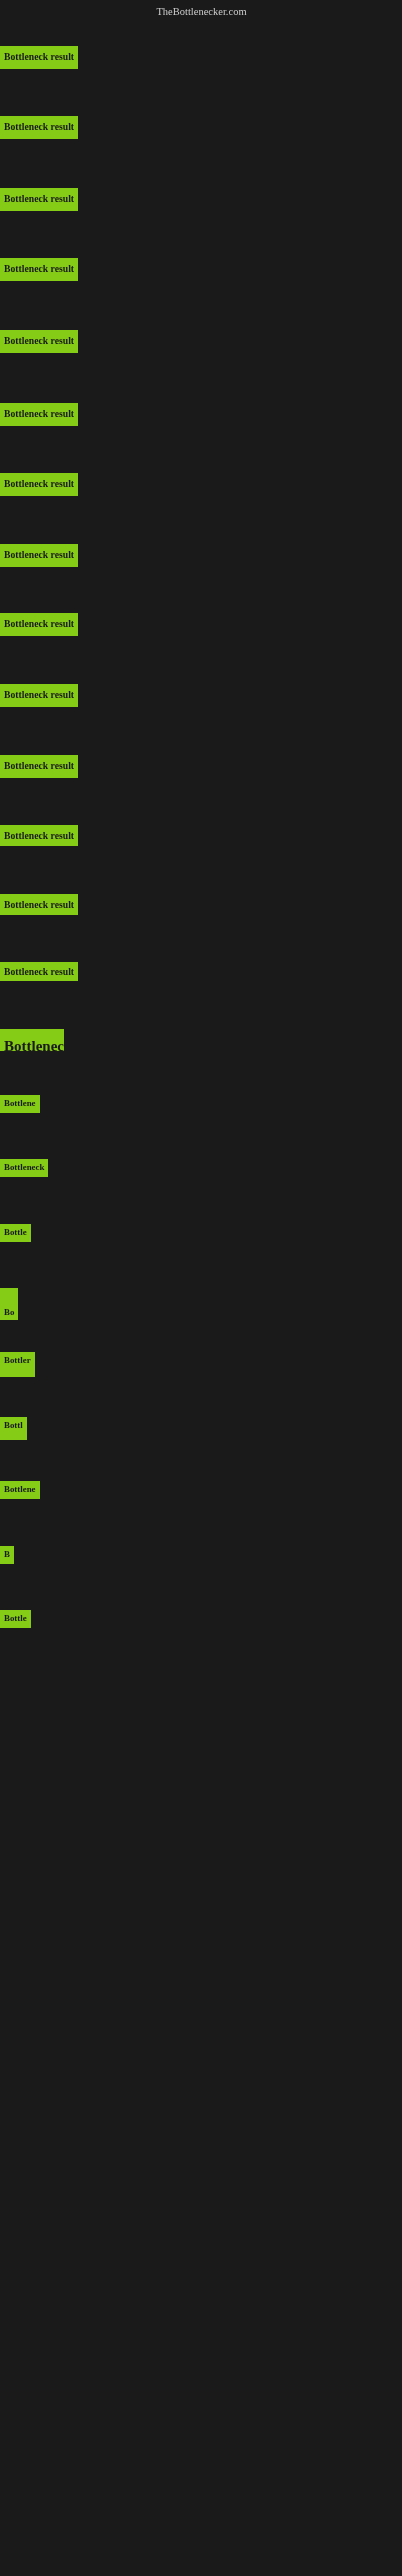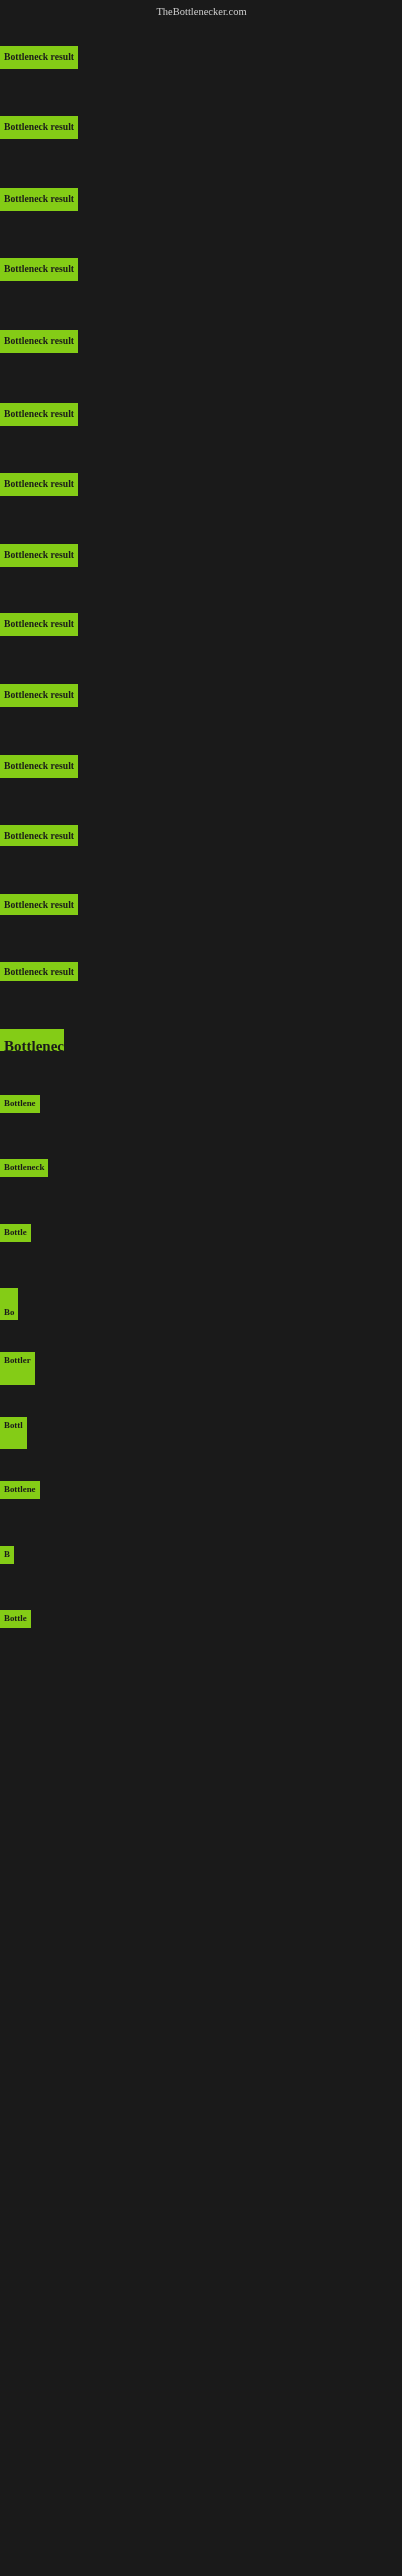--- a/index.html
+++ b/index.html
@@ -59,18 +59,18 @@
 <div class="bottleneck-item" style="top: 684px;"><div class="bottleneck-label" style="max-width: 100px; font-size: 9.7px; height: 22.5px; line-height: 22.5px; padding: 0px 4px;">Bottleneck result</div></div>
 <div class="bottleneck-item" style="top: 755px;"><div class="bottleneck-label" style="max-width: 97px; font-size: 9.7px; height: 22.5px; line-height: 22.5px; padding: 0px 4px;">Bottleneck result</div></div>
 <div class="bottleneck-item" style="top: 825px;"><div class="bottleneck-label" style="max-width: 93px; font-size: 9.7px; height: 21px; line-height: 21px; padding: 0px 4px;">Bottleneck result</div></div>
 <div class="bottleneck-item" style="top: 894px;"><div class="bottleneck-label" style="max-width: 89px; font-size: 9.7px; height: 21px; line-height: 21px; padding: 0px 4px;">Bottleneck result</div></div>
 <div class="bottleneck-item" style="top: 962px;"><div class="bottleneck-label" style="max-width: 87px; font-size: 9.7px; height: 19.3px; line-height: 19.3px; padding: 0px 4px;">Bottleneck result</div></div>
 <div class="bottleneck-item" style="top: 1029px;"><div class="bottleneck-label" style="max-width: 64px; font-size: 15px; height: 22px; line-height: 19.3px; padding: 8px 4px;">Bottleneck r</div></div>
 <div class="bottleneck-item" style="top: 1095px;"><div class="bottleneck-label" style="max-width: 56px; font-size: 8.9px; height: 17.7px; line-height: 17.7px; padding: 0px 4px;">Bottlene</div></div>
 <div class="bottleneck-item" style="top: 1159px;"><div class="bottleneck-label" style="max-width: 55px; font-size: 8.9px; height: 18px; line-height: 17.7px; padding: 0px 4px;">Bottleneck</div></div>
 <div class="bottleneck-item" style="top: 1224px;"><div class="bottleneck-label" style="max-width: 42px; font-size: 8.9px; height: 17.7px; line-height: 17.7px; padding: 0px 4px;">Bottle</div></div>
 <div class="bottleneck-item" style="top: 1288px;"><div class="bottleneck-label" style="max-width: 21px; font-size: 8.9px; height: 17px; line-height: 17.7px; padding: 16px 4px;">Bo</div></div>
-<div class="bottleneck-item" style="top: 1352px;"><div class="bottleneck-label" style="max-width: 44px; font-size: 8.9px; height: 33px; line-height: 17.7px; padding: 0px 4px;">Bottler</div></div>
-<div class="bottleneck-item" style="top: 1417px;"><div class="bottleneck-label" style="max-width: 34px; font-size: 8.9px; height: 32px; line-height: 17.7px; padding: 0px 4px;">Bottl</div></div>
+<div class="bottleneck-item" style="top: 1352px;"><div class="bottleneck-label" style="max-width: 44px; font-size: 8.9px; height: 25px; line-height: 17.7px; padding: 0px 4px;">Bottler</div></div>
+<div class="bottleneck-item" style="top: 1417px;"><div class="bottleneck-label" style="max-width: 34px; font-size: 8.9px; height: 23px; line-height: 17.7px; padding: 0px 4px;">Bottl</div></div>
 <div class="bottleneck-item" style="top: 1481px;"><div class="bottleneck-label" style="max-width: 52px; font-size: 8.9px; height: 17.7px; line-height: 17.7px; padding: 0px 4px;">Bottlene</div></div>
 <div class="bottleneck-item" style="top: 1546px;"><div class="bottleneck-label" style="max-width: 14.5px; font-size: 8.9px; height: 17.7px; line-height: 17.7px; padding: 0px 4px;">B</div></div>
 <div class="bottleneck-item" style="top: 1610px;"><div class="bottleneck-label" style="max-width: 44px; font-size: 8.9px; height: 17.7px; line-height: 17.7px; padding: 0px 4px;">Bottle</div></div>
 
 
 </body></html>

